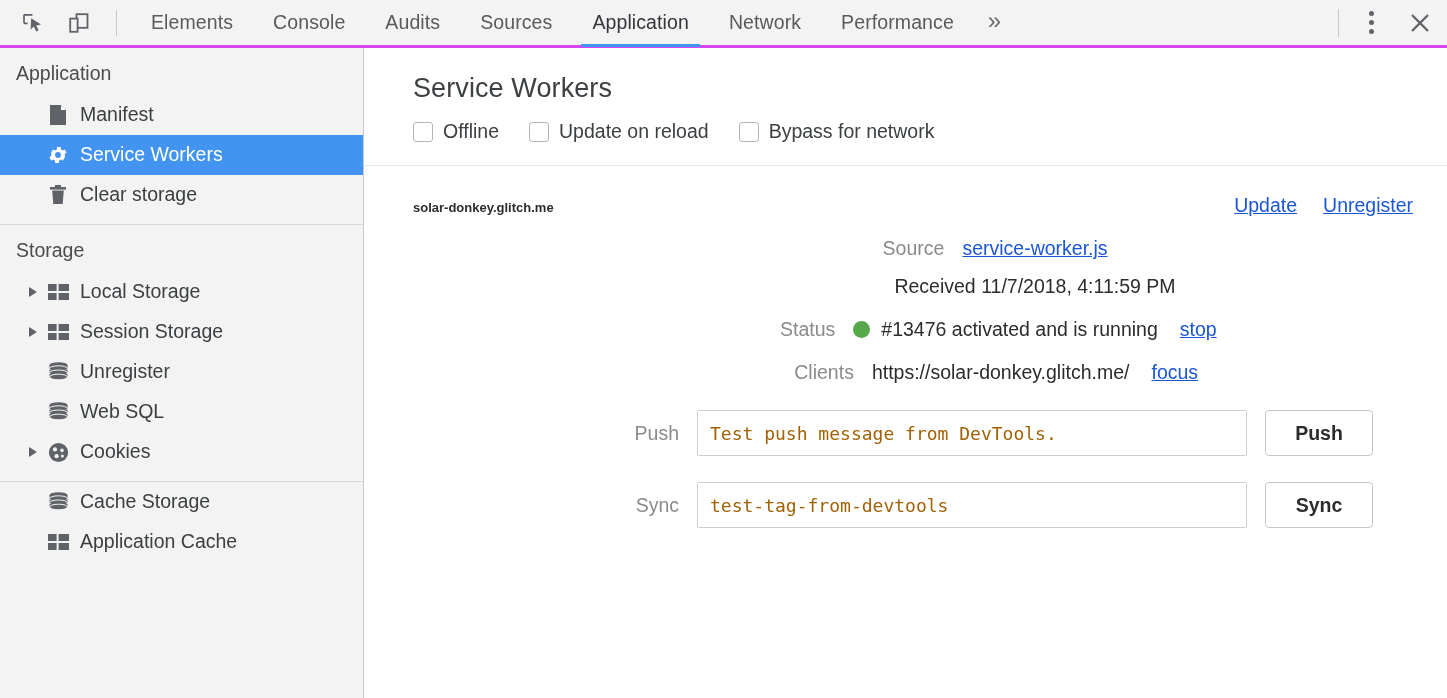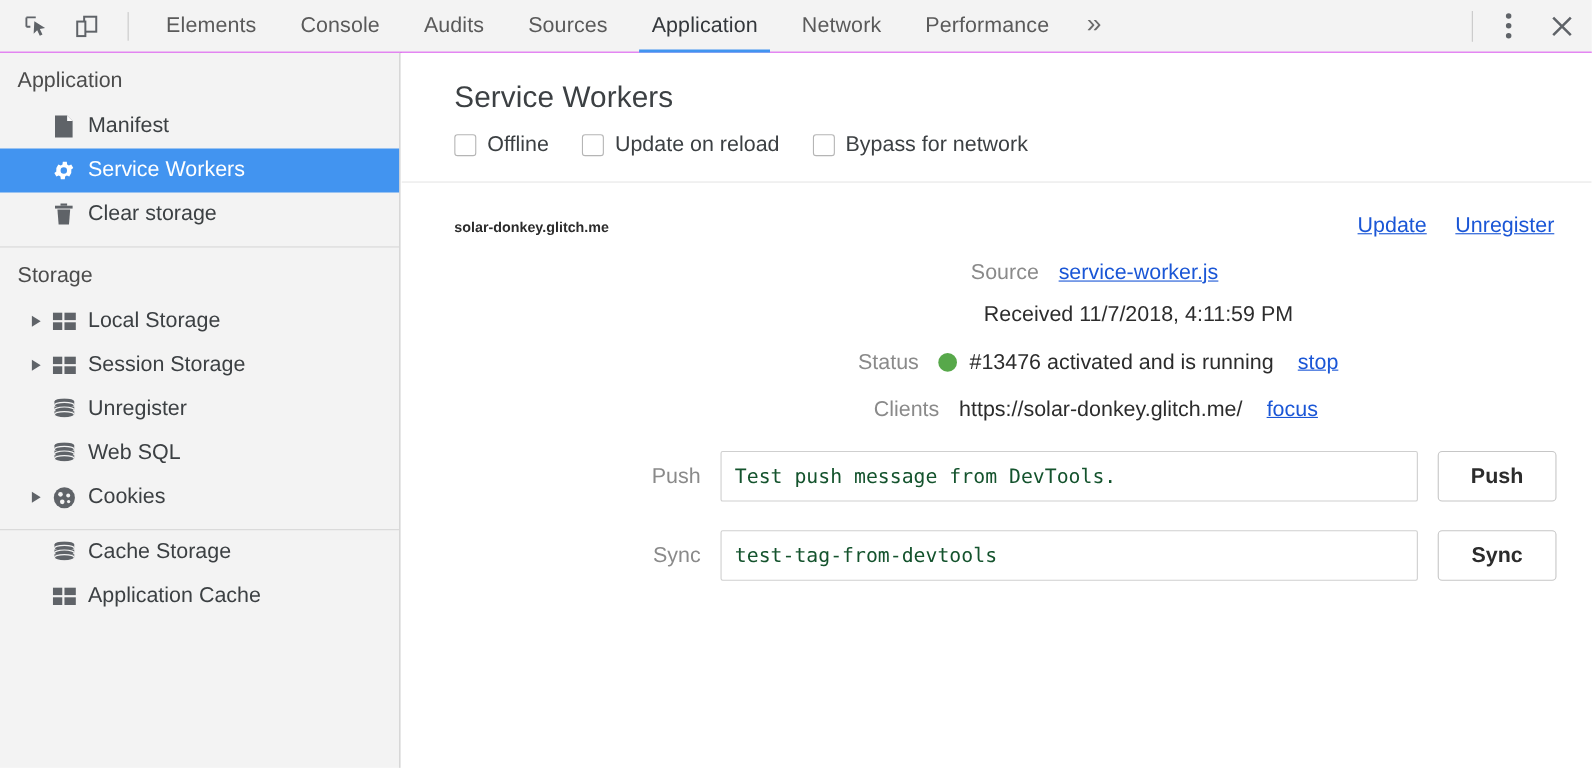--- a/index.html
+++ b/index.html
@@ -13,21 +13,21 @@
     -webkit-font-smoothing: antialiased;
   }
 
   
   #toolbar {
     position: absolute;
     top: 0; left: 0;
     width: 1447px;
     height: 48px;
     background: #f3f3f3;
-    border-bottom: 1px solid #d946ef;
+    border-bottom: 3px solid #d946ef;
     display: flex;
     align-items: center;
   }
 
   .tb-icon-btn {
     width: 38px; height: 34px;
     margin-left: 8px;
     display: flex; align-items: center; justify-content: center;
     cursor: pointer;
   }
@@ -254,28 +254,28 @@
   .status-dot {
     width: 17px; height: 17px;
     border-radius: 50%;
     background: #57a84a;
     margin-right: 11px;
     flex: 0 0 17px;
   }
   .gap-l { margin-left: 22px; }
 
   .field-input {
-    width: 634px;
+    width: 550px;
     height: 46px;
     border: 1px solid #cfcfcf;
     border-radius: 2px;
     padding: 0 12px;
     font-family: "DejaVu Sans Mono", monospace;
     font-size: 18px;
-    color: #14532d;
+    color: #a16207;
     background: #fff;
     outline: none;
   }
   .field-btn {
     width: 108px;
     height: 46px;
     margin-left: 18px;
     border: 1px solid #c6c6c6;
     border-radius: 4px;
     background: #fff;

